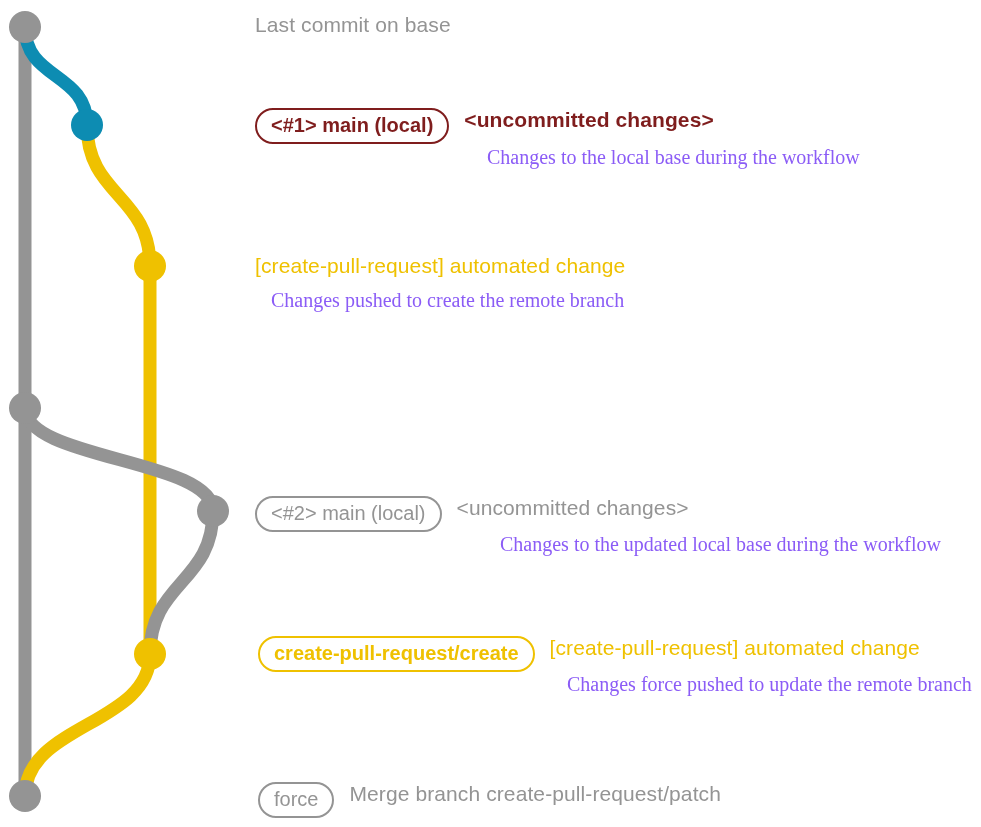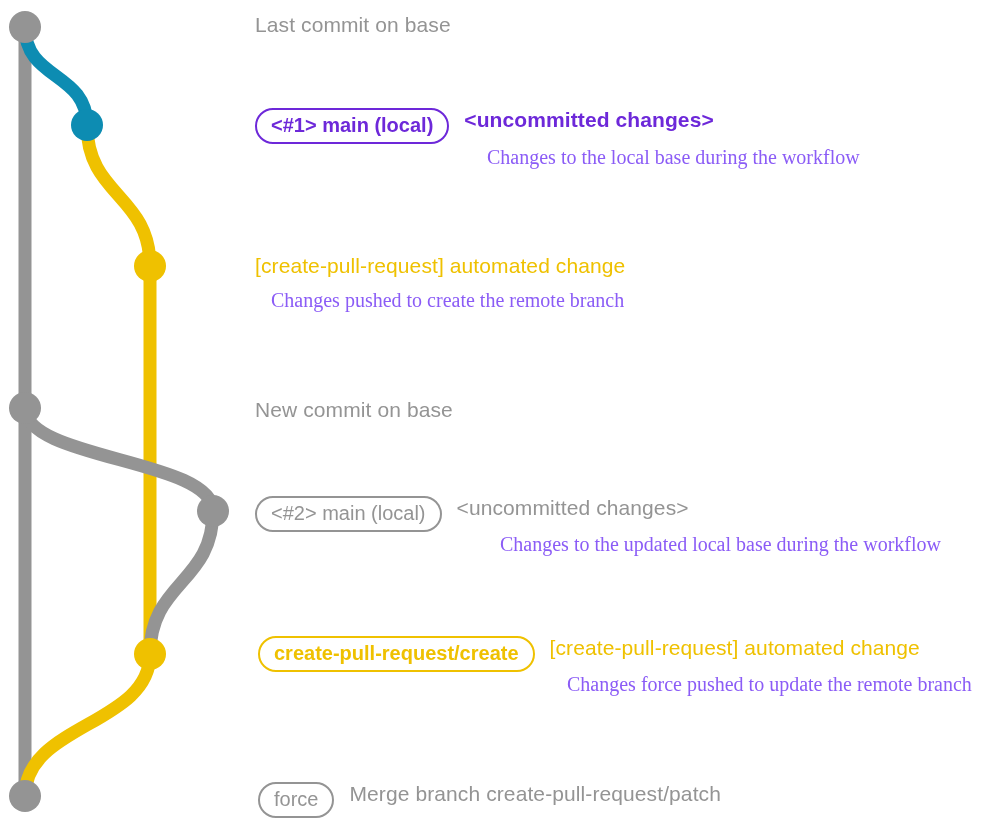--- a/index.html
+++ b/index.html
@@ -58,21 +58,21 @@
     font-weight: 400;
   }
   .desc {
     position: absolute;
     font-family: "Liberation Serif", serif;
     font-size: 20px;
     color: #8b5cf6;
     white-space: nowrap;
   }
   .c-gray   { color: #949494; }
-  .c-blue   { color: #6d28d9; }
+  .c-blue   { color: #7f1d1d; }
   .c-yellow { color: #efc100; }
   .bold     { font-weight: 700; }
 </style>
 </head>
 <body>
 
 <div id="canvas">
 
   <svg id="graph" viewBox="0 0 981 827" width="981" height="827" xmlns="http://www.w3.org/2000/svg">
 
@@ -109,23 +109,20 @@
     <span class="badge c-blue">&lt;#1&gt; main (local)</span>
     <span class="subject bold c-blue">&lt;uncommitted changes&gt;</span>
   </div>
   <div class="desc" style="left:487px; top:146px;">Changes to the local base during the workflow</div>
 
   <div class="row" style="left:255px; top:254px;">
     <span class="heading c-yellow">[create-pull-request] automated change</span>
   </div>
   <div class="desc" style="left:271px; top:289px;">Changes pushed to create the remote branch</div>
 
-  <div class="row" style="left:255px; top:398px;">
-    <span class="heading c-gray">New commit on base</span>
-  </div>
 
   <div class="row" style="left:255px; top:496px;">
     <span class="badge soft c-gray">&lt;#2&gt; main (local)</span>
     <span class="subject plainweight c-gray">&lt;uncommitted changes&gt;</span>
   </div>
   <div class="desc" style="left:487px; top:533px;margin-left:13px;">Changes to the updated local base during the workflow</div>
 
   <div class="row" style="left:258px; top:636px;">
     <span class="badge c-yellow">create-pull-request/create</span>
     <span class="subject plainweight c-yellow">[create-pull-request] automated change</span>

